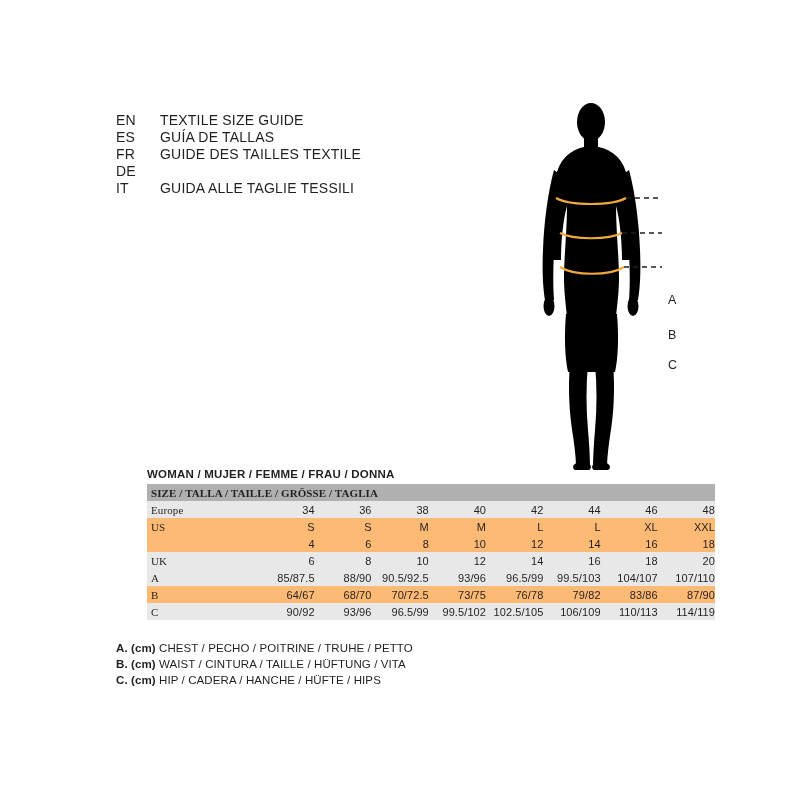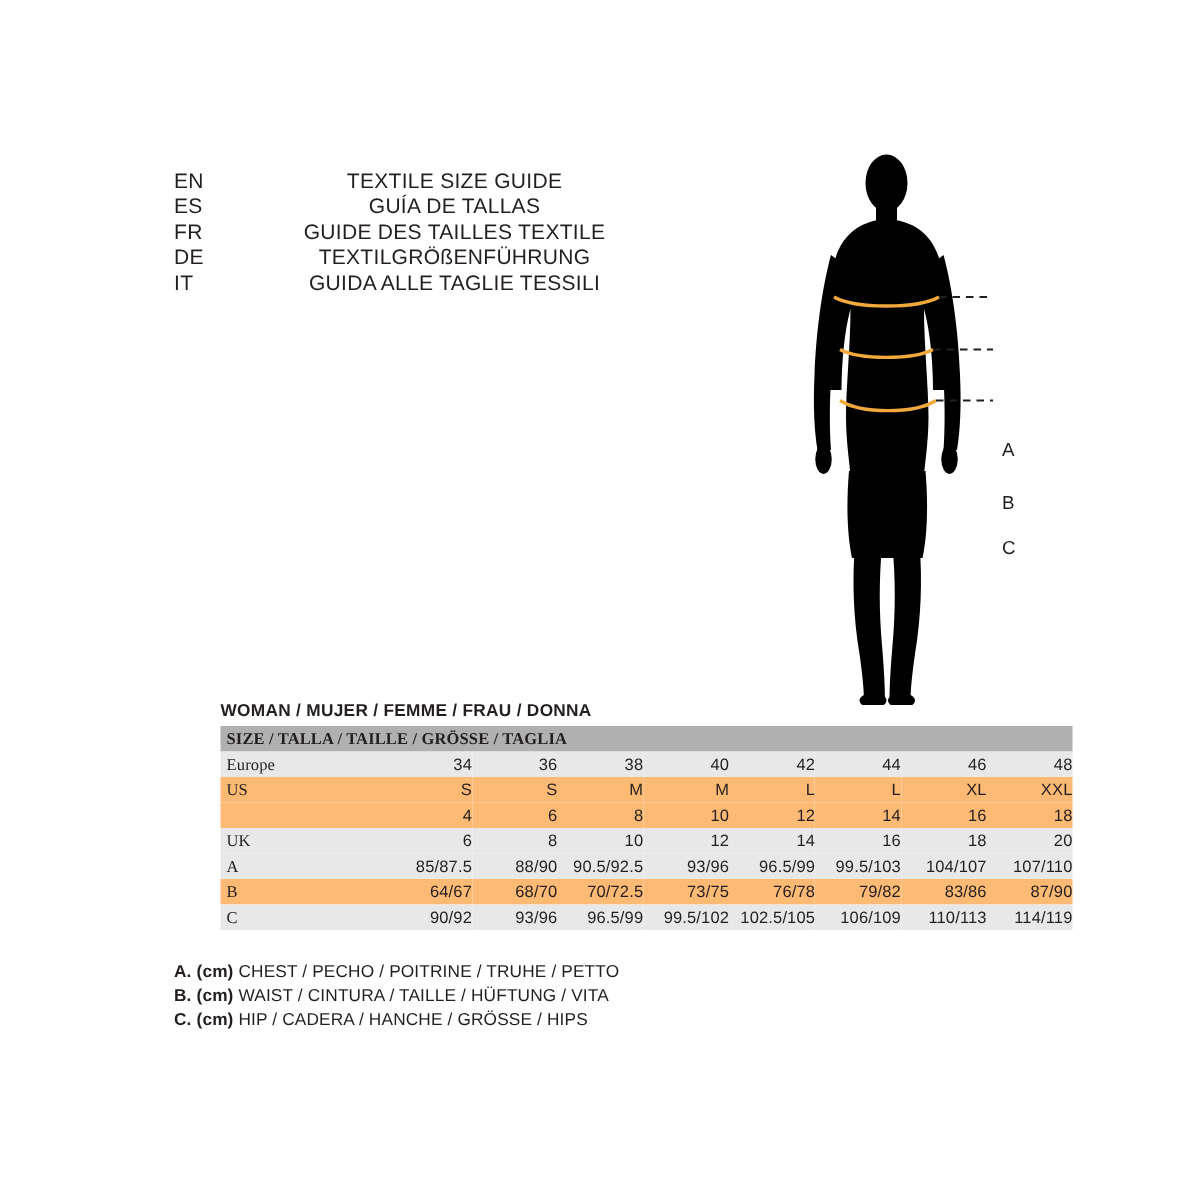--- a/index.html
+++ b/index.html
@@ -30,21 +30,20 @@
     line-height: 17px;
     font-size: 14px;
     letter-spacing: 0.2px;
   }
   .lang-code {
     width: 44px;
     flex: 0 0 44px;
   }
   .lang-text {
     flex: 1;
-    text-align: center;
   }
 
   
   #figure-wrap {
     position: absolute;
     left: 520px;
     top: 100px;
     width: 180px;
     height: 370px;
   }
@@ -133,21 +132,20 @@
   <div class="lang-row">
     <span class="lang-code">ES</span>
     <span class="lang-text">GUÍA DE TALLAS</span>
   </div>
   <div class="lang-row">
     <span class="lang-code">FR</span>
     <span class="lang-text">GUIDE DES TAILLES TEXTILE</span>
   </div>
   <div class="lang-row">
     <span class="lang-code">DE</span>
-    <span class="lang-text">TEXTILGRÖßENFÜHRUNG</span>
   </div>
   <div class="lang-row">
     <span class="lang-code">IT</span>
     <span class="lang-text">GUIDA ALLE TAGLIE TESSILI</span>
   </div>
 </div>
 
 <div id="figure-wrap">
   <svg id="figure-svg" width="180" height="370" viewBox="0 0 180 370">
 
@@ -308,15 +306,15 @@
   <div class="legend-row">
     <b>A. (cm)</b>
     <span>CHEST / PECHO / POITRINE / TRUHE / PETTO</span>
   </div>
   <div class="legend-row">
     <b>B. (cm)</b>
     <span>WAIST / CINTURA / TAILLE / HÜFTUNG / VITA</span>
   </div>
   <div class="legend-row">
     <b>C. (cm)</b>
-    <span>HIP / CADERA / HANCHE / GRÖSSE / HIPS</span>
+    <span>HIP / CADERA / HANCHE / HÜFTE / HIPS</span>
   </div>
 </div>
 
 </body></html>

